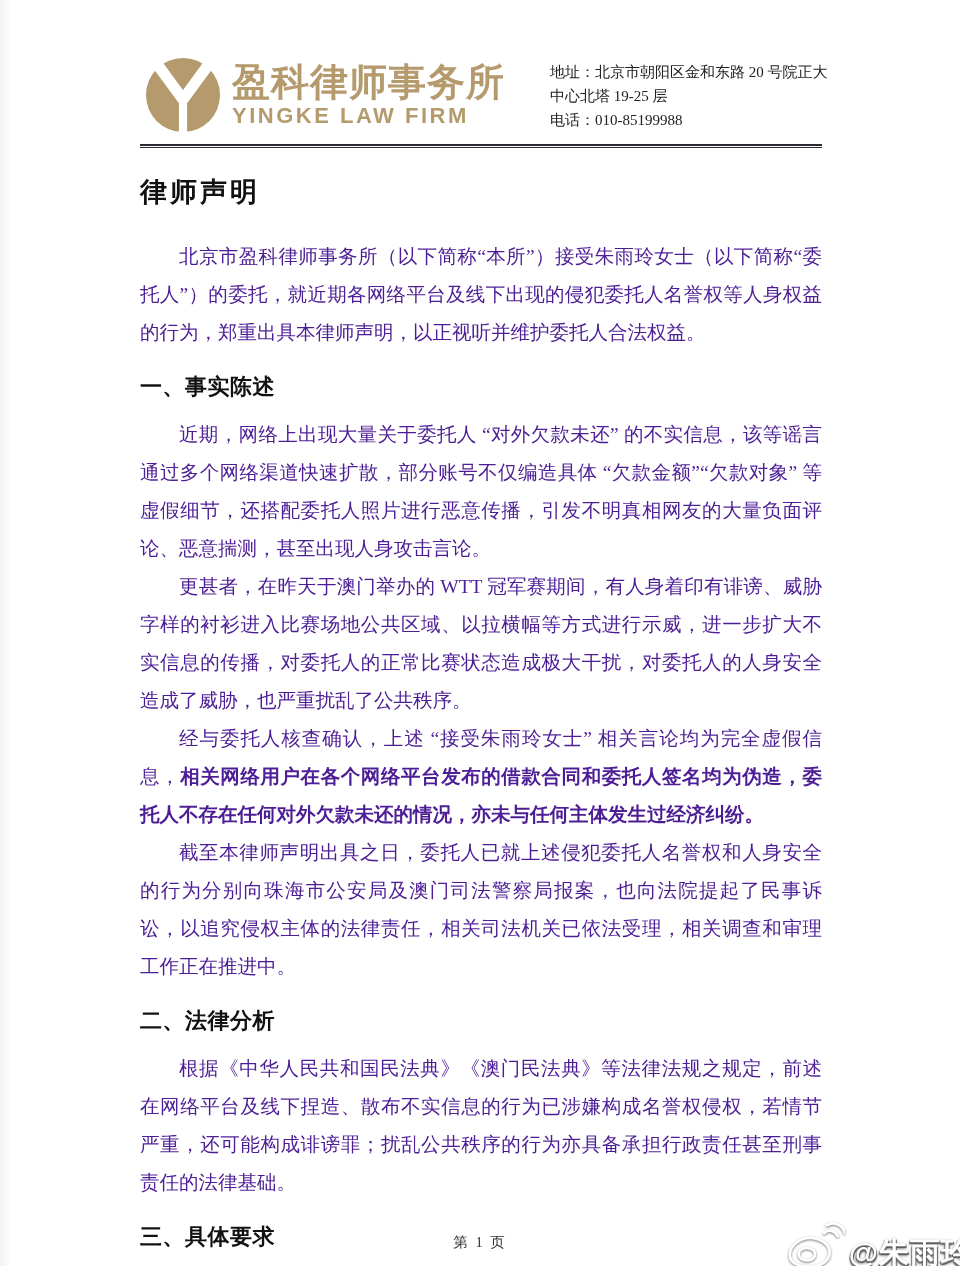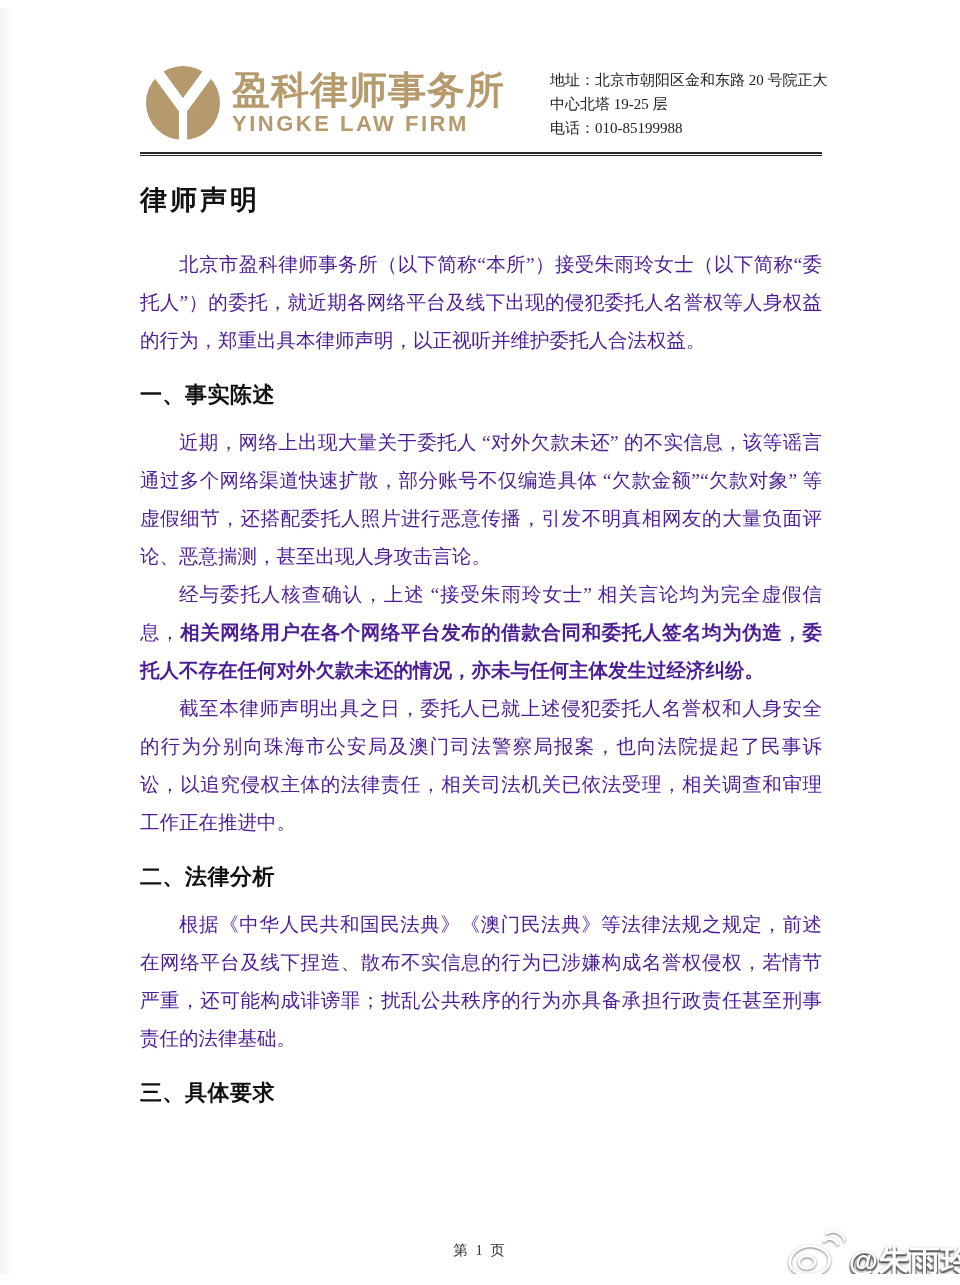--- a/index.html
+++ b/index.html
@@ -1,20 +1,20 @@
 <!DOCTYPE html>
 <html lang="zh"><head>
 <meta charset="utf-8">
 <style>
   * { margin:0; padding:0; box-sizing:border-box; }
   html,body { background:#fff; }
   .page {
     position:relative;
     width:960px; height:1266px;
-    margin:8px auto;
+    margin:0 auto;
     background:#fff;
     font-family:"Liberation Serif","DejaVu Serif",serif;
     color:#1c1c1f;
     overflow:hidden;
   }
   .page::before { 
     content:""; position:absolute; left:0; top:0; bottom:0; width:12px;
     background:linear-gradient(to right, rgba(0,0,0,0.05), rgba(0,0,0,0));
     pointer-events:none;
   }
@@ -137,20 +137,21 @@
     <div class="rule"></div>
   </header>
 
   <main class="doc">
     <h1 class="doc-title">律师声明</h1>
 
     <p class="para intro">北京市盈科律师事务所（以下简称“本所”）接受朱雨玲女士（以下简称“委托人”）的委托，就近期各网络平台及线下出现的侵犯委托人名誉权等人身权益的行为，郑重出具本律师声明，以正视听并维护委托人合法权益。</p>
 
     <h2 class="sec-heading">一、事实陈述</h2>
     <p class="para">近期，网络上出现大量关于委托人 “对外欠款未还” 的不实信息，该等谣言通过多个网络渠道快速扩散，部分账号不仅编造具体 “欠款金额”“欠款对象” 等虚假细节，还搭配委托人照片进行恶意传播，引发不明真相网友的大量负面评论、恶意揣测，甚至出现人身攻击言论。</p>
+    <p class="para">更甚者，在昨天于澳门举办的 WTT 冠军赛期间，有人身着印有诽谤、威胁字样的衬衫进入比赛场地公共区域、以拉横幅等方式进行示威，进一步扩大不实信息的传播，对委托人的正常比赛状态造成极大干扰，对委托人的人身安全造成了威胁，也严重扰乱了公共秩序。</p>
     <p class="para"><span>经与委托人核查确认，上述 “接受朱雨玲女士” 相关言论均为完全虚假信息，</span><span class="bold-run">相关网络用户在各个网络平台发布的借款合同和委托人签名均为伪造，委托人不存在任何对外欠款未还的情况，亦未与任何主体发生过经济纠纷。</span></p>
     <p class="para">截至本律师声明出具之日，委托人已就上述侵犯委托人名誉权和人身安全的行为分别向珠海市公安局及澳门司法警察局报案，也向法院提起了民事诉讼，以追究侵权主体的法律责任，相关司法机关已依法受理，相关调查和审理工作正在推进中。</p>
 
     <h2 class="sec-heading">二、法律分析</h2>
     <p class="para">根据《中华人民共和国民法典》《澳门民法典》等法律法规之规定，前述在网络平台及线下捏造、散布不实信息的行为已涉嫌构成名誉权侵权，若情节严重，还可能构成诽谤罪；扰乱公共秩序的行为亦具备承担行政责任甚至刑事责任的法律基础。</p>
 
     <h2 class="sec-heading">三、具体要求</h2>
   </main>
 
   <div class="page-footer">第 1 页</div>

